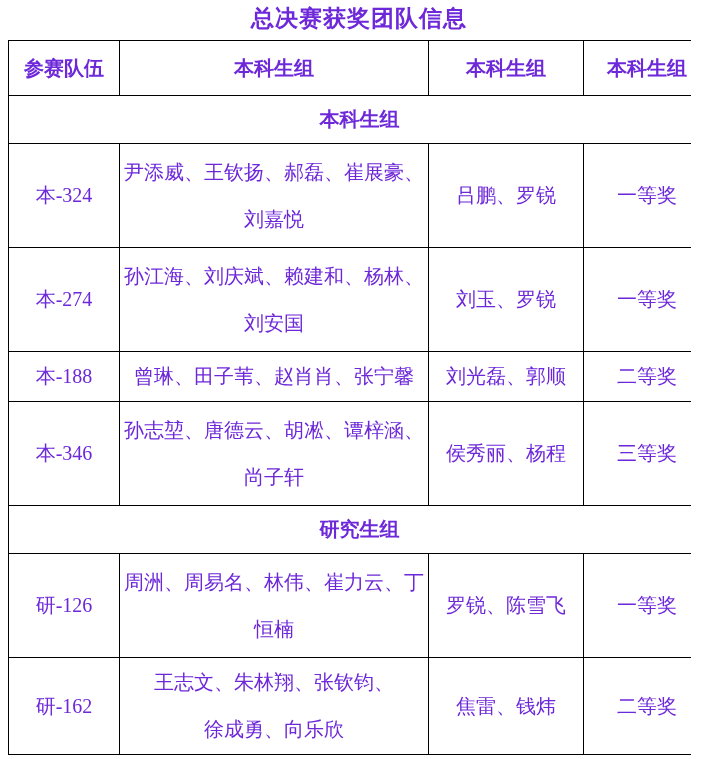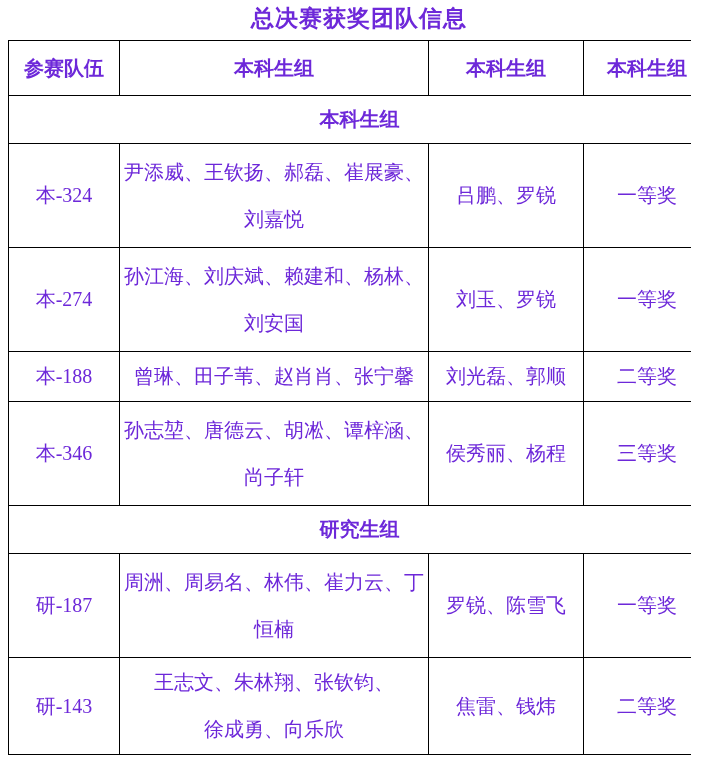--- a/index.html
+++ b/index.html
@@ -113,29 +113,29 @@
 尚子轩</td>
       <td>侯秀丽、杨程</td>
       <td>三等奖</td>
     </tr>
 
     <tr class="h-section">
       <td colspan="4" class="bold">研究生组</td>
     </tr>
 
     <tr class="h-tall">
-      <td>研-187</td>
+      <td>研-126</td>
       <td class="members-cell">周洲、周易名、林伟、崔力云、丁
 恒楠</td>
       <td>罗锐、陈雪飞</td>
       <td>一等奖</td>
     </tr>
 
     <tr class="h-last">
-      <td>研-143</td>
+      <td>研-162</td>
       <td class="members-cell">王志文、朱林翔、张钦钧、
 徐成勇、向乐欣</td>
       <td>焦雷、钱炜</td>
       <td>二等奖</td>
     </tr>
 
   </tbody>
     </table>
 </div>
 

